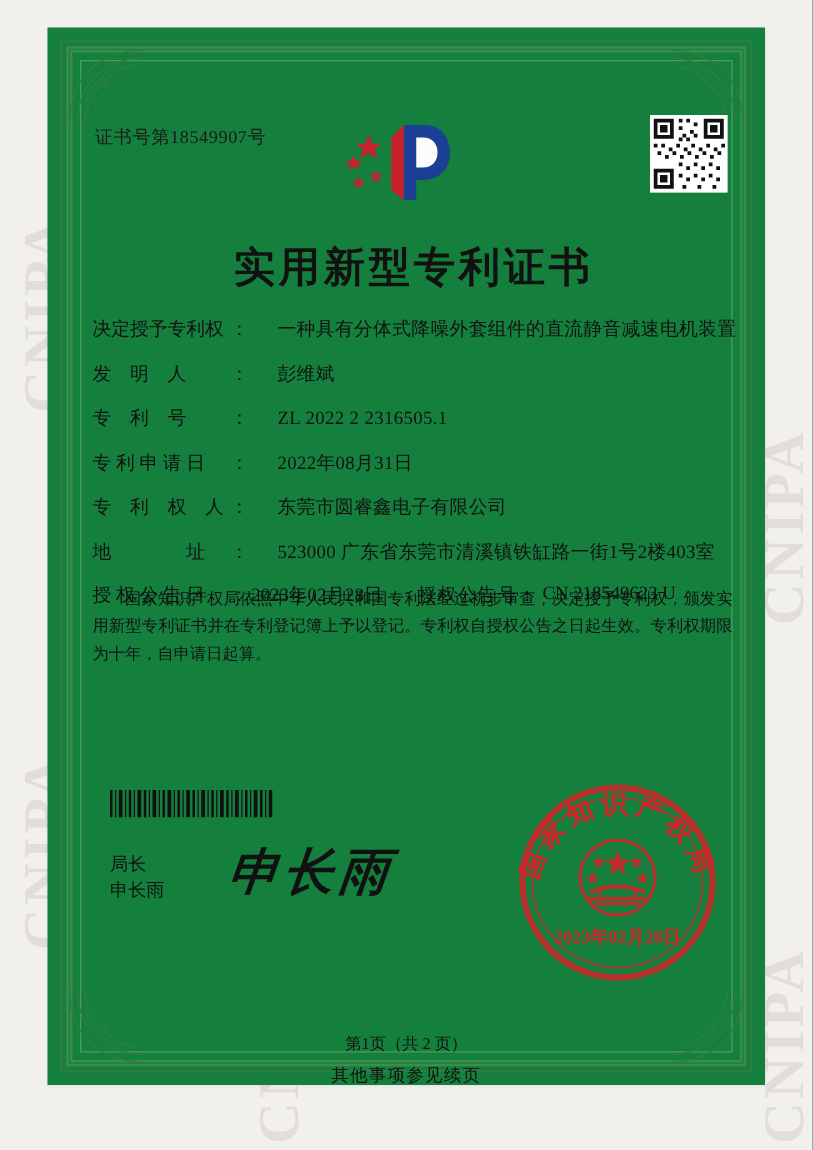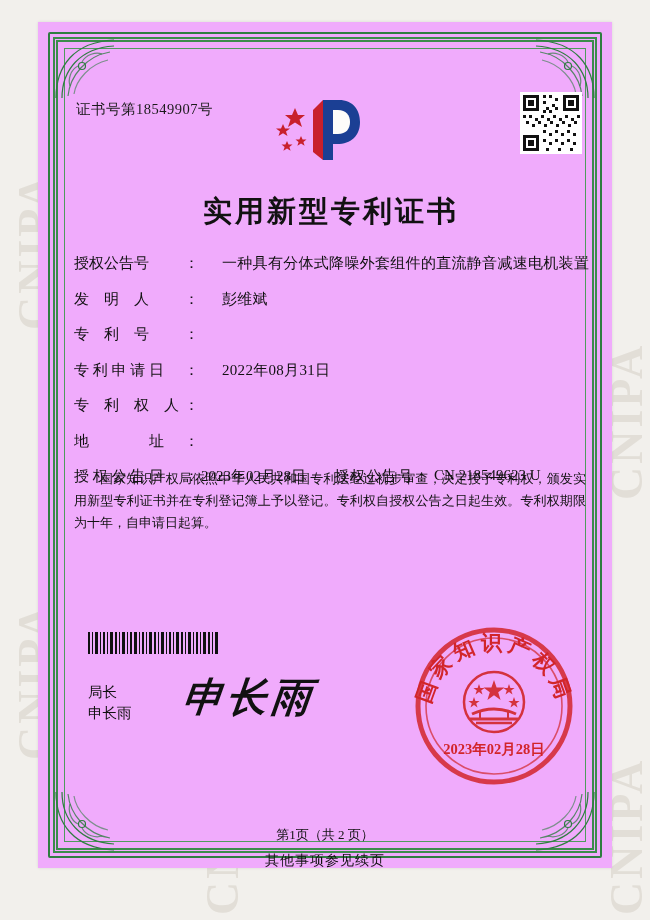--- a/index.html
+++ b/index.html
@@ -41,21 +41,21 @@
   .wm-f { font-size: 46px; left: 600px; top: 915px; }
   .wm-g { font-size: 46px; left: 196px; top: 470px; }
 
   
   .sheet {
     position: absolute;
     left: 38px;
     top: 22px;
     width: 574px;
     height: 846px;
-    background: #f0abfc;
+    background: #15803d;
     z-index: 1;
     box-shadow: 0 0 3px rgba(0,0,0,0.10);
   }
 
   
   .frame-outer {
     position: absolute;
     inset: 10px;
     border: 2px solid #2f7d41;
     border-radius: 2px;
@@ -113,21 +113,21 @@
     height: 72px;
   }
   .logo svg { width: 100%; height: 100%; display: block; }
 
   .doc-title {
     position: absolute;
     left: 0;
     right: 0;
     top: 170px;
     text-align: center;
-    font-size: 29px;
+    font-size: 33px;
     font-weight: bold;
     letter-spacing: 3px;
     color: #111;
     font-family: "Liberation Serif", serif;
     margin-left: 12px;
   }
 
   .fields {
     position: absolute;
     left: 36px;
@@ -385,50 +385,53 @@
           <rect x="50" y="56" width="3" height="3"></rect>
       </g>
     </svg>
   </div>
 
   <div class="doc-title">实用新型专利证书</div>
 
   <div class="fields">
 
     <div class="field-row">
-      <span class="field-label">授权公告号</span>
+      <span class="field-label">决定授予专利权</span>
       <span class="field-colon">：</span>
       <span class="field-value">一种具有分体式降噪外套组件的直流静音减速电机装置</span>
     </div>
 
     <div class="field-row">
       <span class="field-label">发　明　人</span>
       <span class="field-colon">：</span>
       <span class="field-value">彭维斌</span>
     </div>
 
     <div class="field-row">
       <span class="field-label">专　利　号</span>
       <span class="field-colon">：</span>
+      <span class="field-value">ZL 2022 2 2316505.1</span>
     </div>
 
     <div class="field-row">
       <span class="field-label">专 利 申 请 日</span>
       <span class="field-colon">：</span>
       <span class="field-value">2022年08月31日</span>
     </div>
 
     <div class="field-row">
       <span class="field-label">专　利　权　人</span>
       <span class="field-colon">：</span>
+      <span class="field-value">东莞市圆睿鑫电子有限公司</span>
     </div>
 
     <div class="field-row">
       <span class="field-label">地　　　　址</span>
       <span class="field-colon">：</span>
+      <span class="field-value">523000 广东省东莞市清溪镇铁缸路一街1号2楼403室</span>
     </div>
 
     <div class="field-row">
       <span class="field-label">授 权 公 告 日</span>
       <span class="field-colon">：</span>
       <span>2023年02月28日</span>
       <span class="secondary">
         <span class="secondary-label">授权公告号：</span>
         <span class="secondary-value">CN 218549623 U</span>
       </span>

